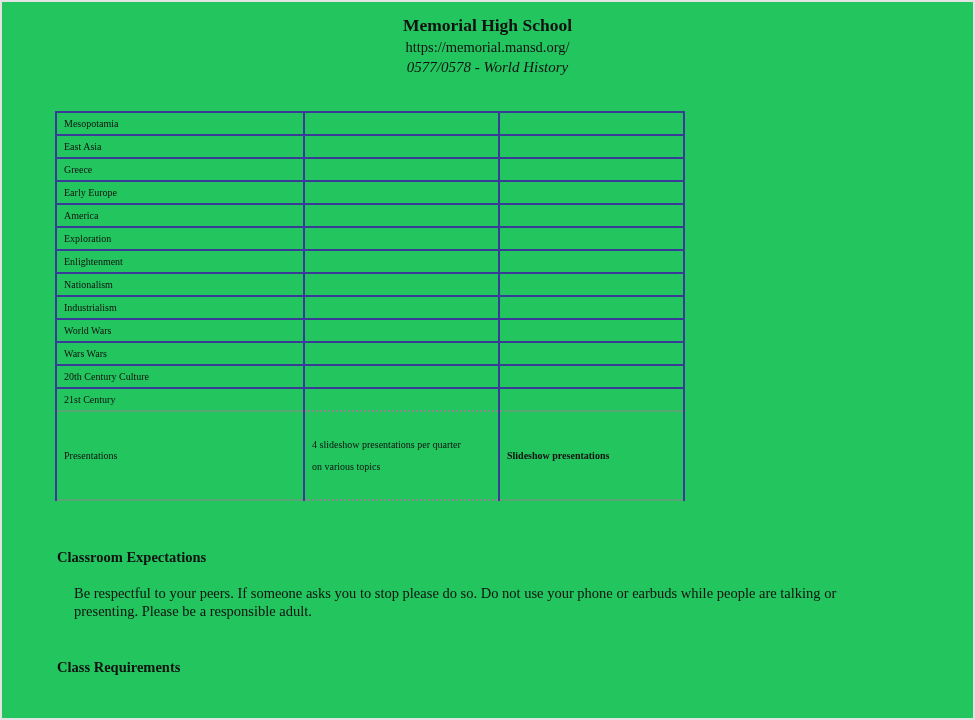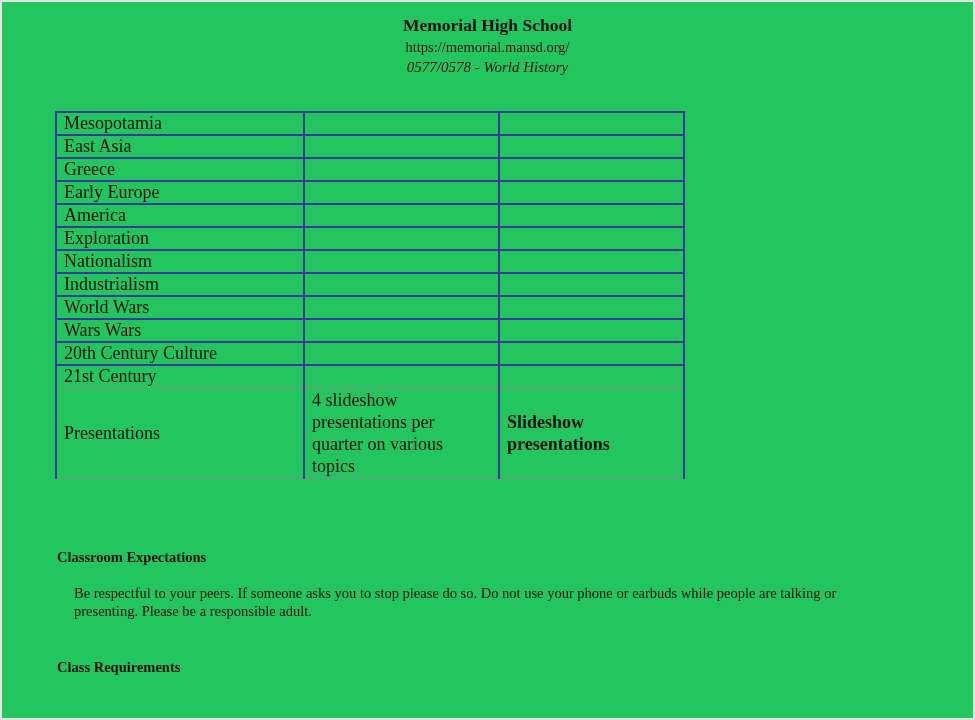--- a/index.html
+++ b/index.html
@@ -47,21 +47,21 @@
     width: 628px;
     border-collapse: collapse;
     table-layout: fixed;
   }
   .topics-table col.c1 { width: 248px; }
   .topics-table col.c2 { width: 195px; }
   .topics-table col.c3 { width: 185px; }
   .topics-table td {
     border: 2px solid #3a3a99;
     height: 21px;
-    font-size: 18px;
+    font-size: 10px;
     padding: 0 2px 0 7px;
     vertical-align: middle;
     line-height: 21px;
     overflow: hidden;
     white-space: nowrap;
   }
   .topics-table tr.row-last-topic td {
     border-bottom: 2px dotted #8a8a8a;
   }
   .topics-table tr.row-presentations td {
@@ -141,20 +141,25 @@
         <td>America</td>
         <td></td>
         <td></td>
       </tr>
       <tr>
         <td>Exploration</td>
         <td></td>
         <td></td>
       </tr>
       <tr>
+        <td>Enlightenment</td>
+        <td></td>
+        <td></td>
+      </tr>
+      <tr>
         <td>Nationalism</td>
         <td></td>
         <td></td>
       </tr>
       <tr>
         <td>Industrialism</td>
         <td></td>
         <td></td>
       </tr>
       <tr>

